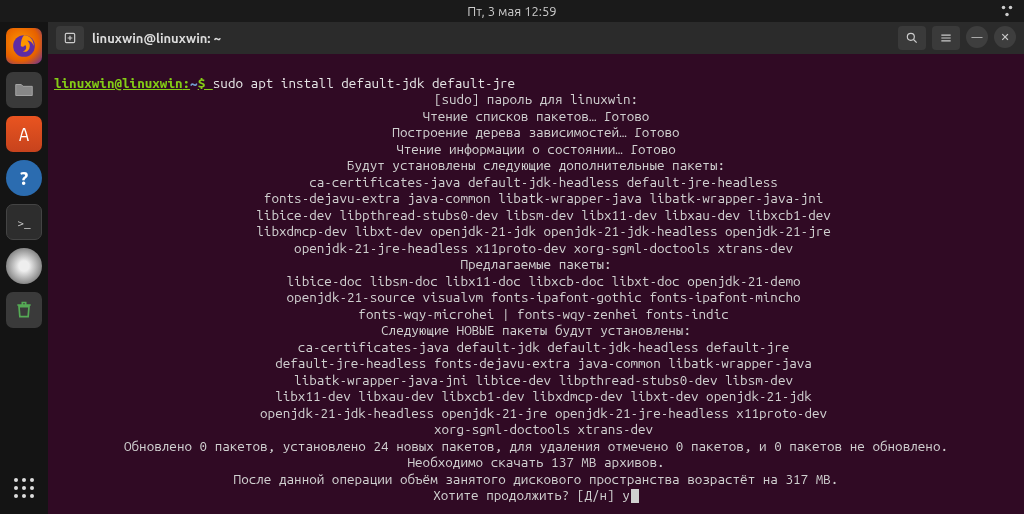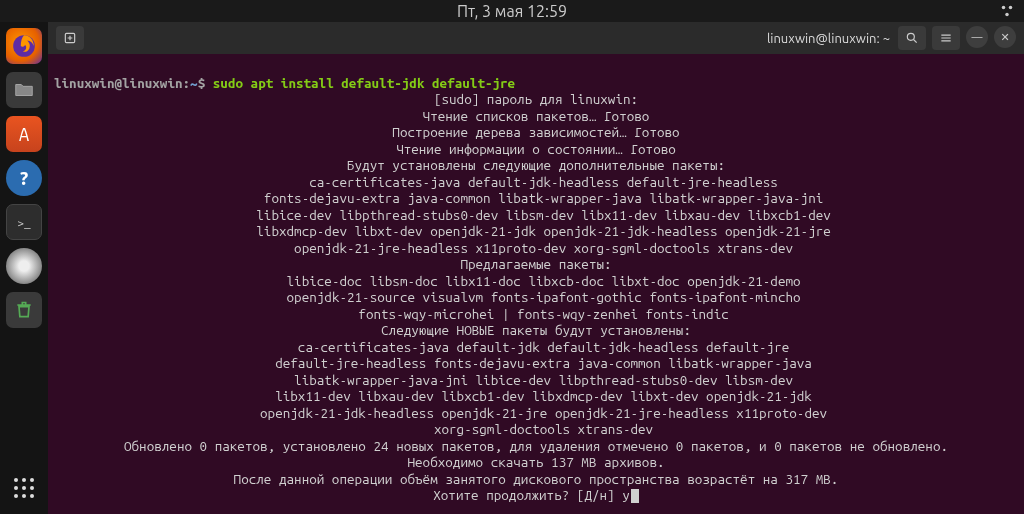--- a/index.html
+++ b/index.html
@@ -8,21 +8,21 @@
   height: 514px;
   background: #1a1a1a;
   font-family: "Ubuntu Mono", "DejaVu Sans Mono", monospace;
   overflow: hidden;
   position: relative;
 }
 .topbar {
   height: 22px;
   background: #1a1a1a;
   color: #ccc;
-  font-size: 16px;
+  font-size: 13px;
   font-family: Ubuntu, sans-serif;
   display: flex;
   align-items: center;
   justify-content: center;
   position: relative;
 }
 .topbar .tray {
   position: absolute;
   right: 10px;
   display: flex;
@@ -96,36 +96,36 @@
   gap: 8px;
   font-family: Ubuntu, sans-serif;
   font-size: 13px;
   color: #ddd;
 }
 .tb-left { display:flex; gap:6px; align-items:center; }
 .tb-btn {
   width:28px;height:24px;border-radius:4px;background:#3a3a3a;
   display:flex;align-items:center;justify-content:center;color:#ccc;font-size:13px;
 }
-.tb-title { flex:1; text-align:right; font-weight:400; }
+.tb-title { flex:1; text-align:left; font-weight:700; }
 .tb-right { display:flex; gap:6px; }
 .tb-circle { width:22px;height:22px;border-radius:50%;background:#3e3e3e;display:flex;align-items:center;justify-content:center;font-size:11px;color:#ccc; }
 .terminal-body {
   flex:1;
   padding: 4px 6px;
   font-size: 13.5px;
   line-height: 16.5px;
   color: #d0d0d0;
   overflow: hidden;
   white-space: pre;
   font-family: "Ubuntu Mono","DejaVu Sans Mono",monospace;
 }
-.prompt-user { color: #a3a3a3; font-weight: bold; }
+.prompt-user { color: #84cc16; font-weight: bold; text-decoration: underline; }
 .prompt-path { color: #729fcf; font-weight: bold; }
-.cmd { color: #84cc16; font-weight: bold; }
+.cmd { color: #e5e5e5; }
 .line { white-space: pre-wrap; text-align: center; }
 .cursor {
   display:inline-block;
   width:8px;height:14px;
   background:#d0d0d0;
   vertical-align:text-bottom;
   margin-left:1px;
 }
 </style>
 </head>

